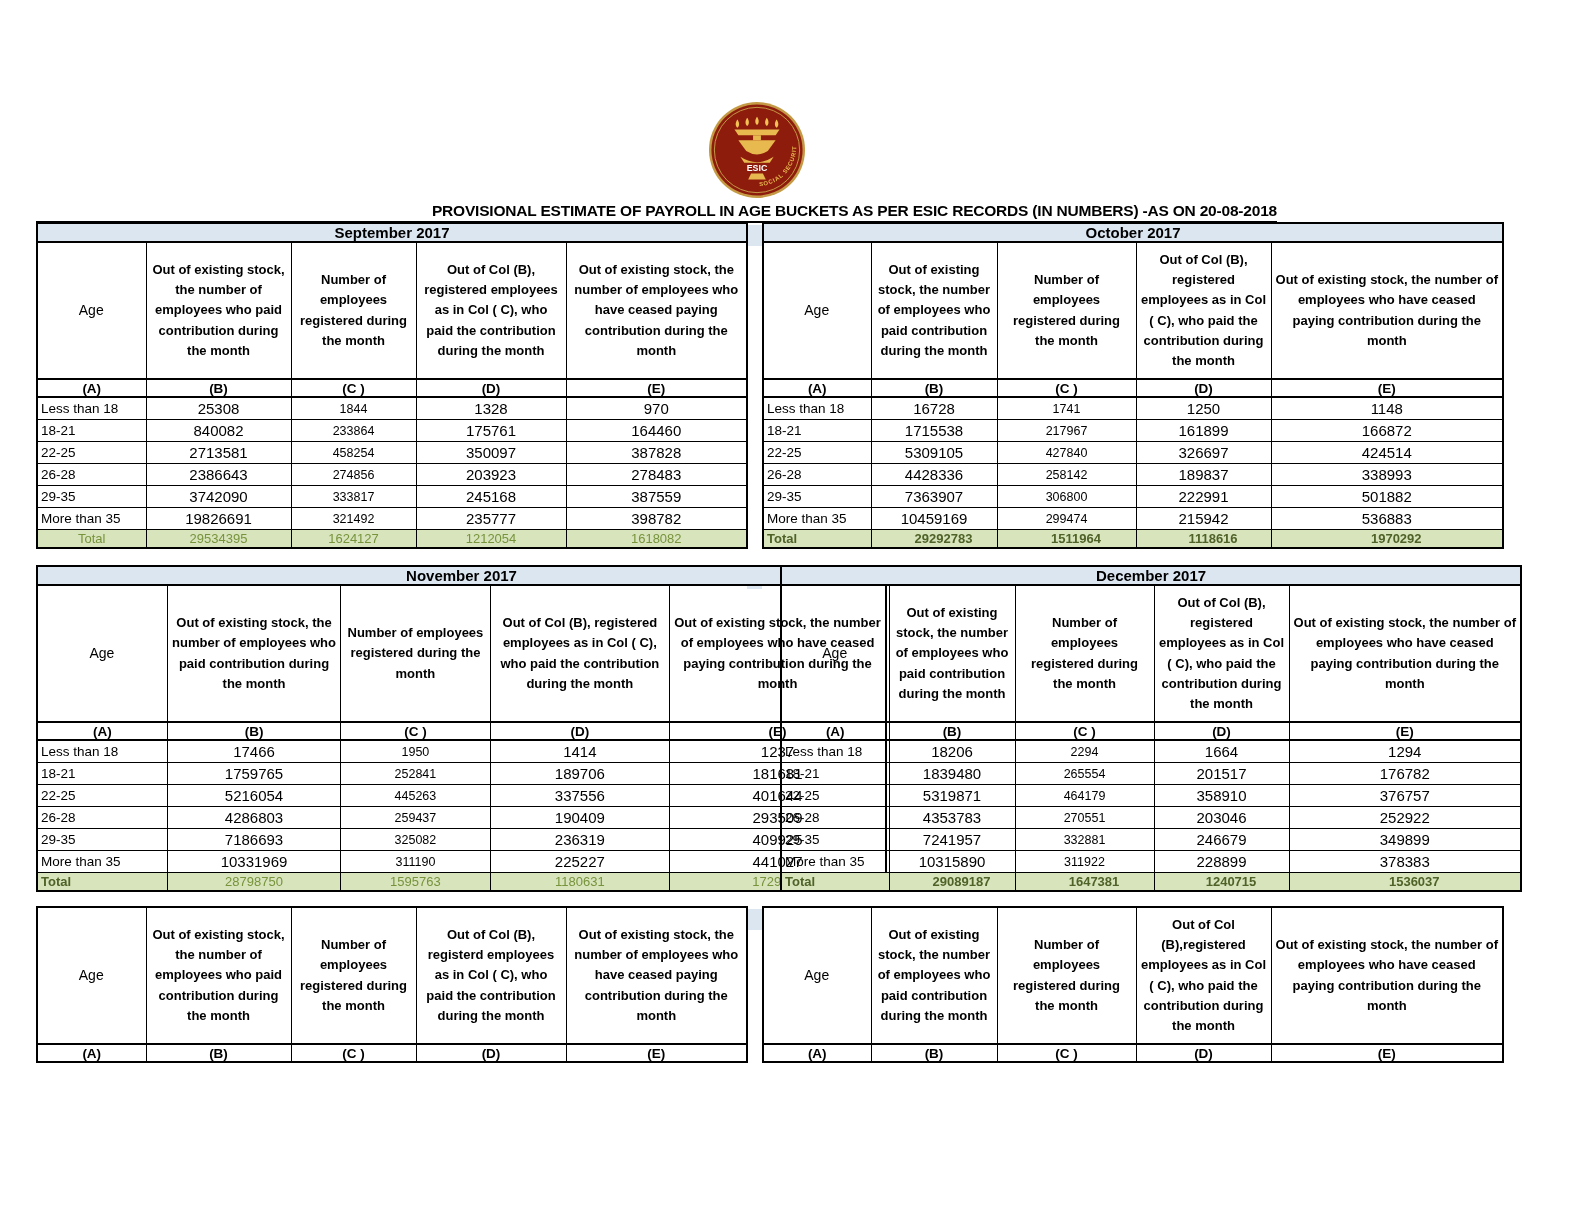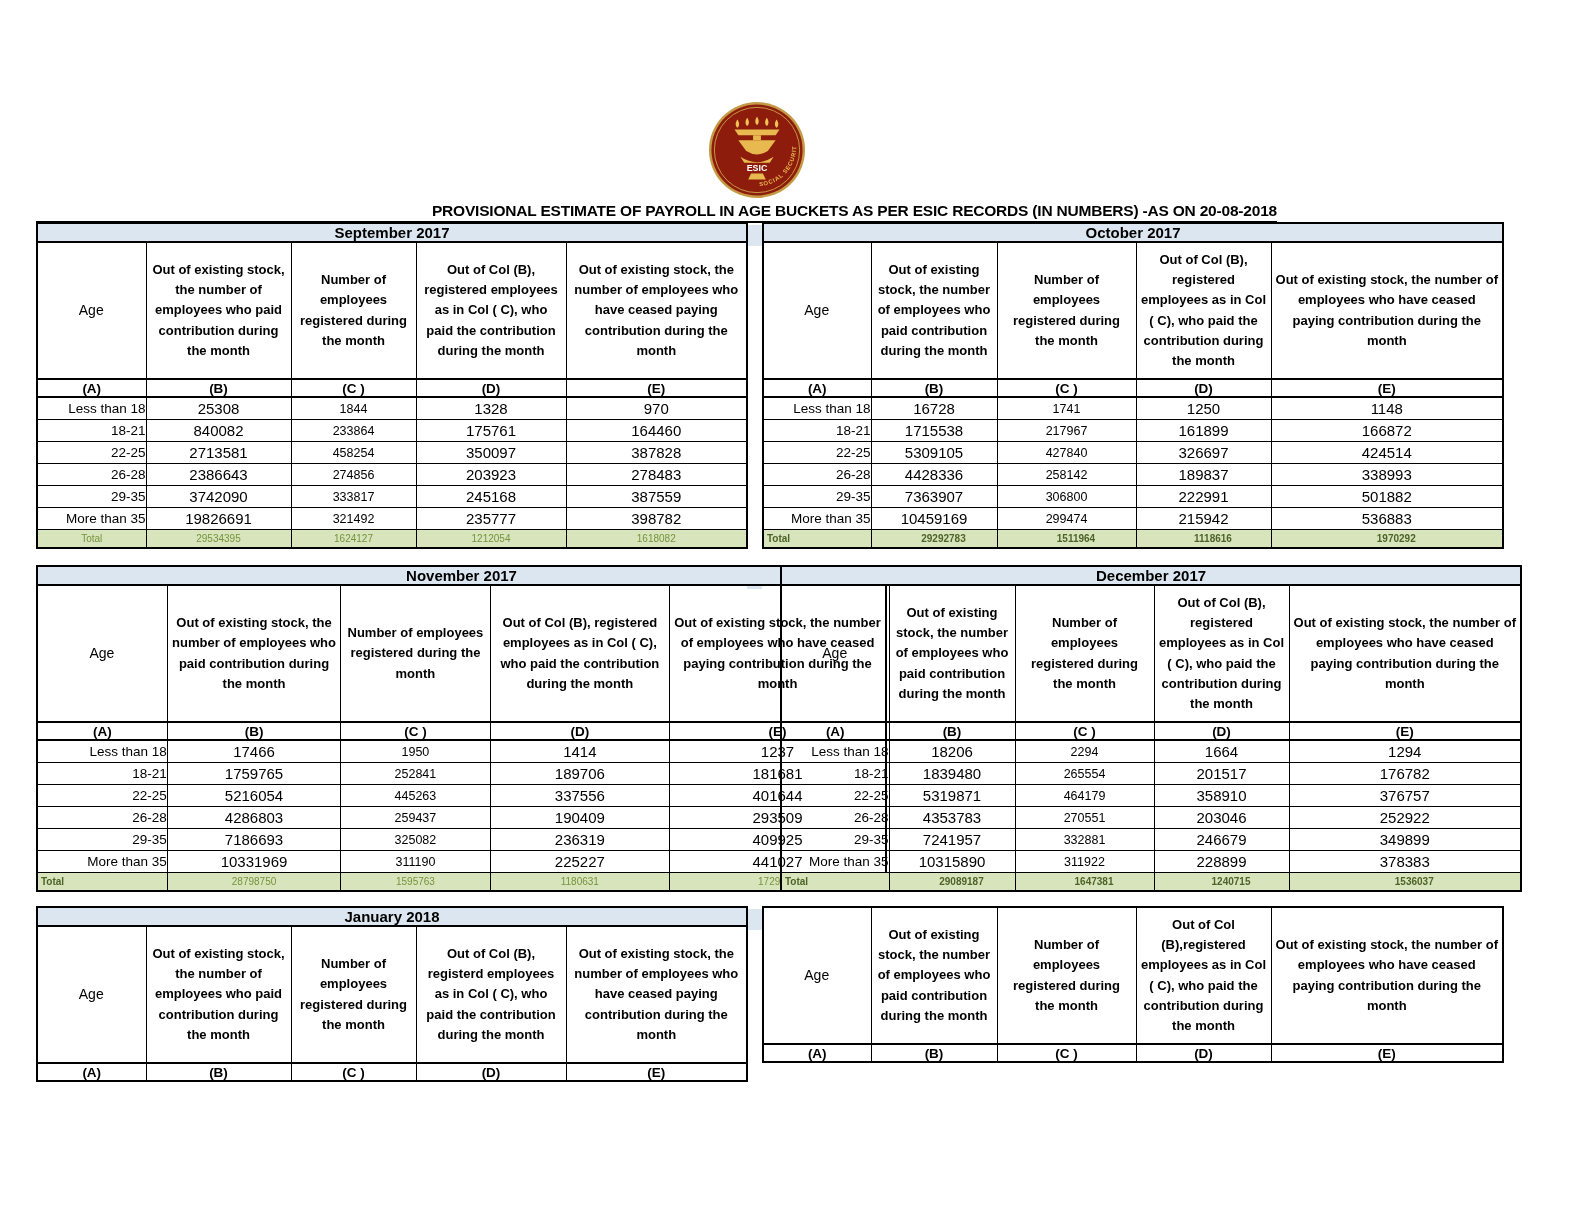--- a/index.html
+++ b/index.html
@@ -26,24 +26,24 @@
   tr.hdr td{
     height:131px;font-weight:bold;font-size:13px;line-height:1.55;
     text-align:center;vertical-align:middle;padding:2px 4px;
   }
   tr.hdr td.ageh{text-align:center;font-weight:normal;font-size:14px;padding-left:3px;}
   tr.lbl td{
     font-weight:bold;text-align:center;font-size:13.5px;height:16px;
     border-top:2px solid #000;border-bottom:2px solid #000;padding:0;
   }
   tr.data td{height:21px;text-align:center;font-size:15px;padding:0;}
-  tr.data td.age{text-align:right;font-size:13.5px;padding-left:3px;}
+  tr.data td.age{text-align:left;font-size:13.5px;padding-left:3px;}
   tr.data td.c{font-size:12.5px;}
   tr.total td{
-    background:#d8e4bc;height:17px;text-align:center;font-size:10px;
+    background:#d8e4bc;height:17px;text-align:center;font-size:13px;
     color:#77933c;padding:0;
   }
   tr.total.boldvals td{color:#4f6228;font-weight:bold;padding-left:19px;}
   tr.total td.tlabel.left{text-align:left;padding-left:3px;}
   tr.total td.tlabel.center{text-align:center;}
   tr.total td.tlabel.lb{font-weight:bold;color:#4f6228;}
 </style>
 </head>
 <body>
 
@@ -408,23 +408,20 @@
   <section class="tbl" style="left: 36px; top: 906px; width: 710px;">
     <table>
       <colgroup>
           <col style="width: 109px;">
           <col style="width: 145px;">
           <col style="width: 125px;">
           <col style="width: 150px;">
           <col style="width: 181px;">
         </colgroup>
       <tbody class="rows">
-        <tr class="band">
-          <td colspan="5" class="month">January 2018</td>
-        </tr>
         <tr class="hdr">
           <td class="ageh">Age</td>
           <td class="h-b">Out of existing stock, the number of employees who paid contribution during the month</td>
           <td class="h-c">Number of employees registered during the month</td>
           <td class="h-d">Out of Col (B), registerd employees as in Col ( C), who paid the contribution during the month</td>
           <td class="h-e">Out of existing stock, the number of  employees  who have ceased paying contribution during the month</td>
         </tr>
         <tr class="lbl">
             <td>(A)</td>
             <td>(B)</td>

